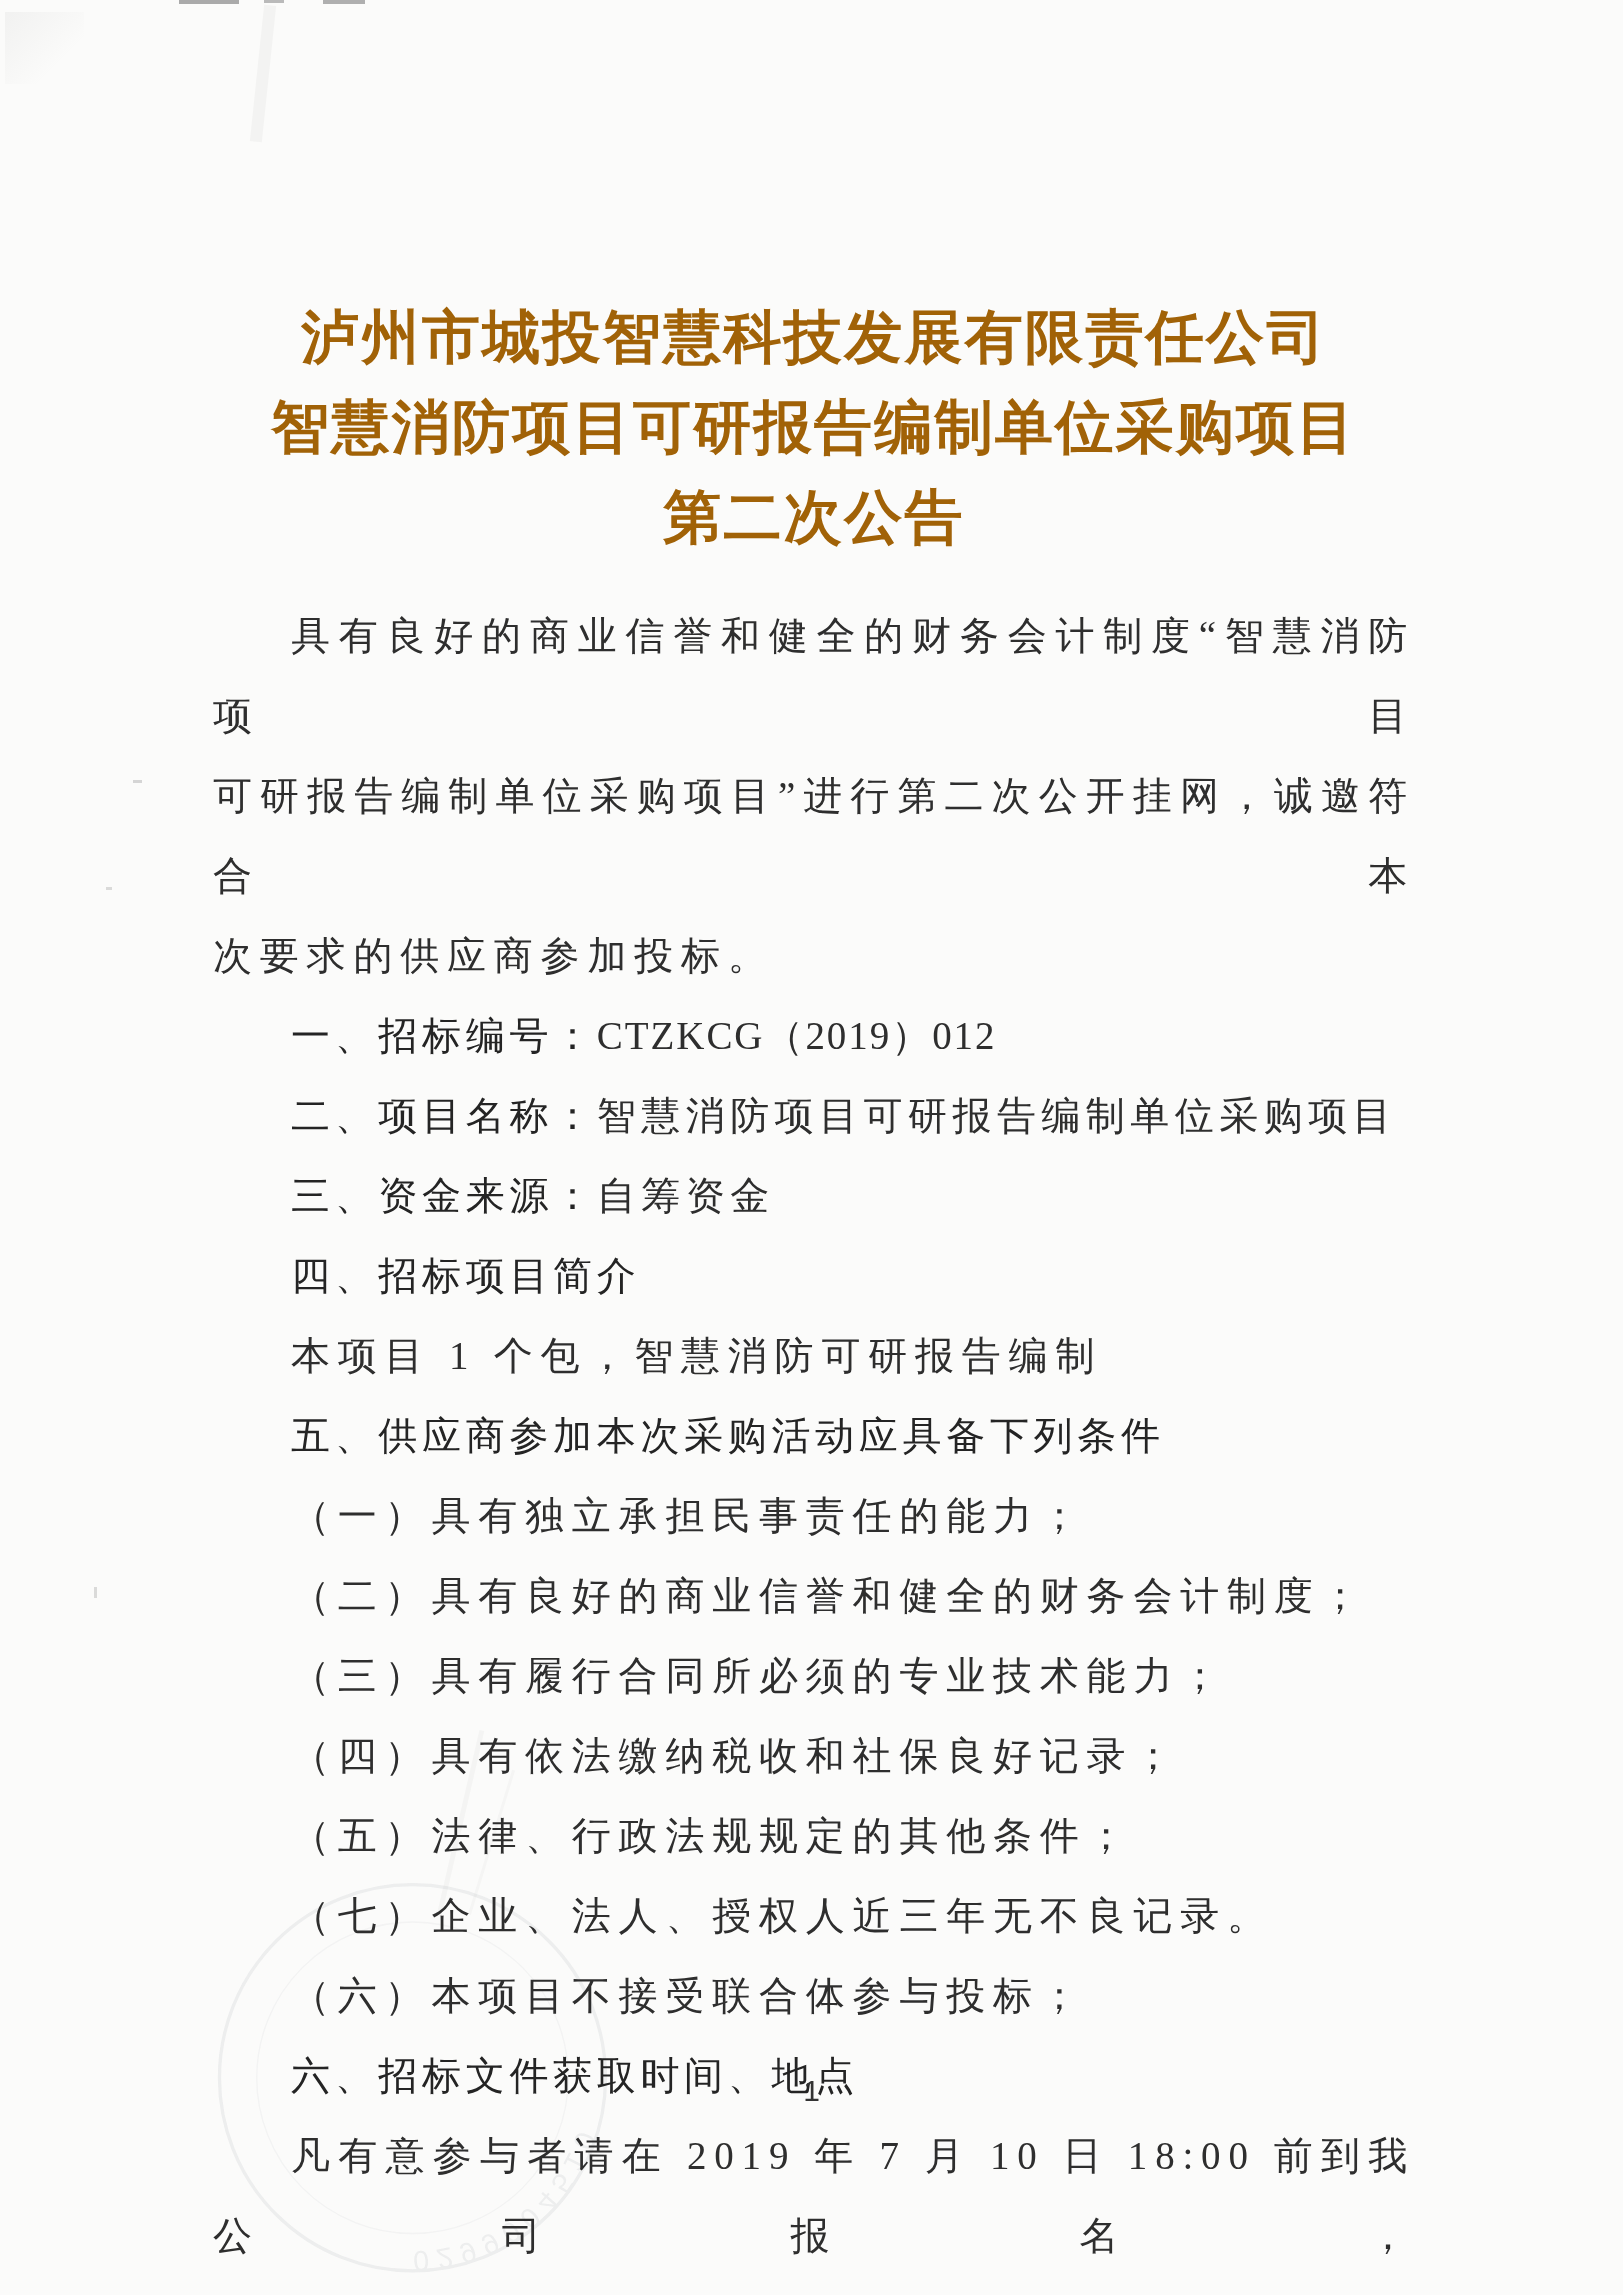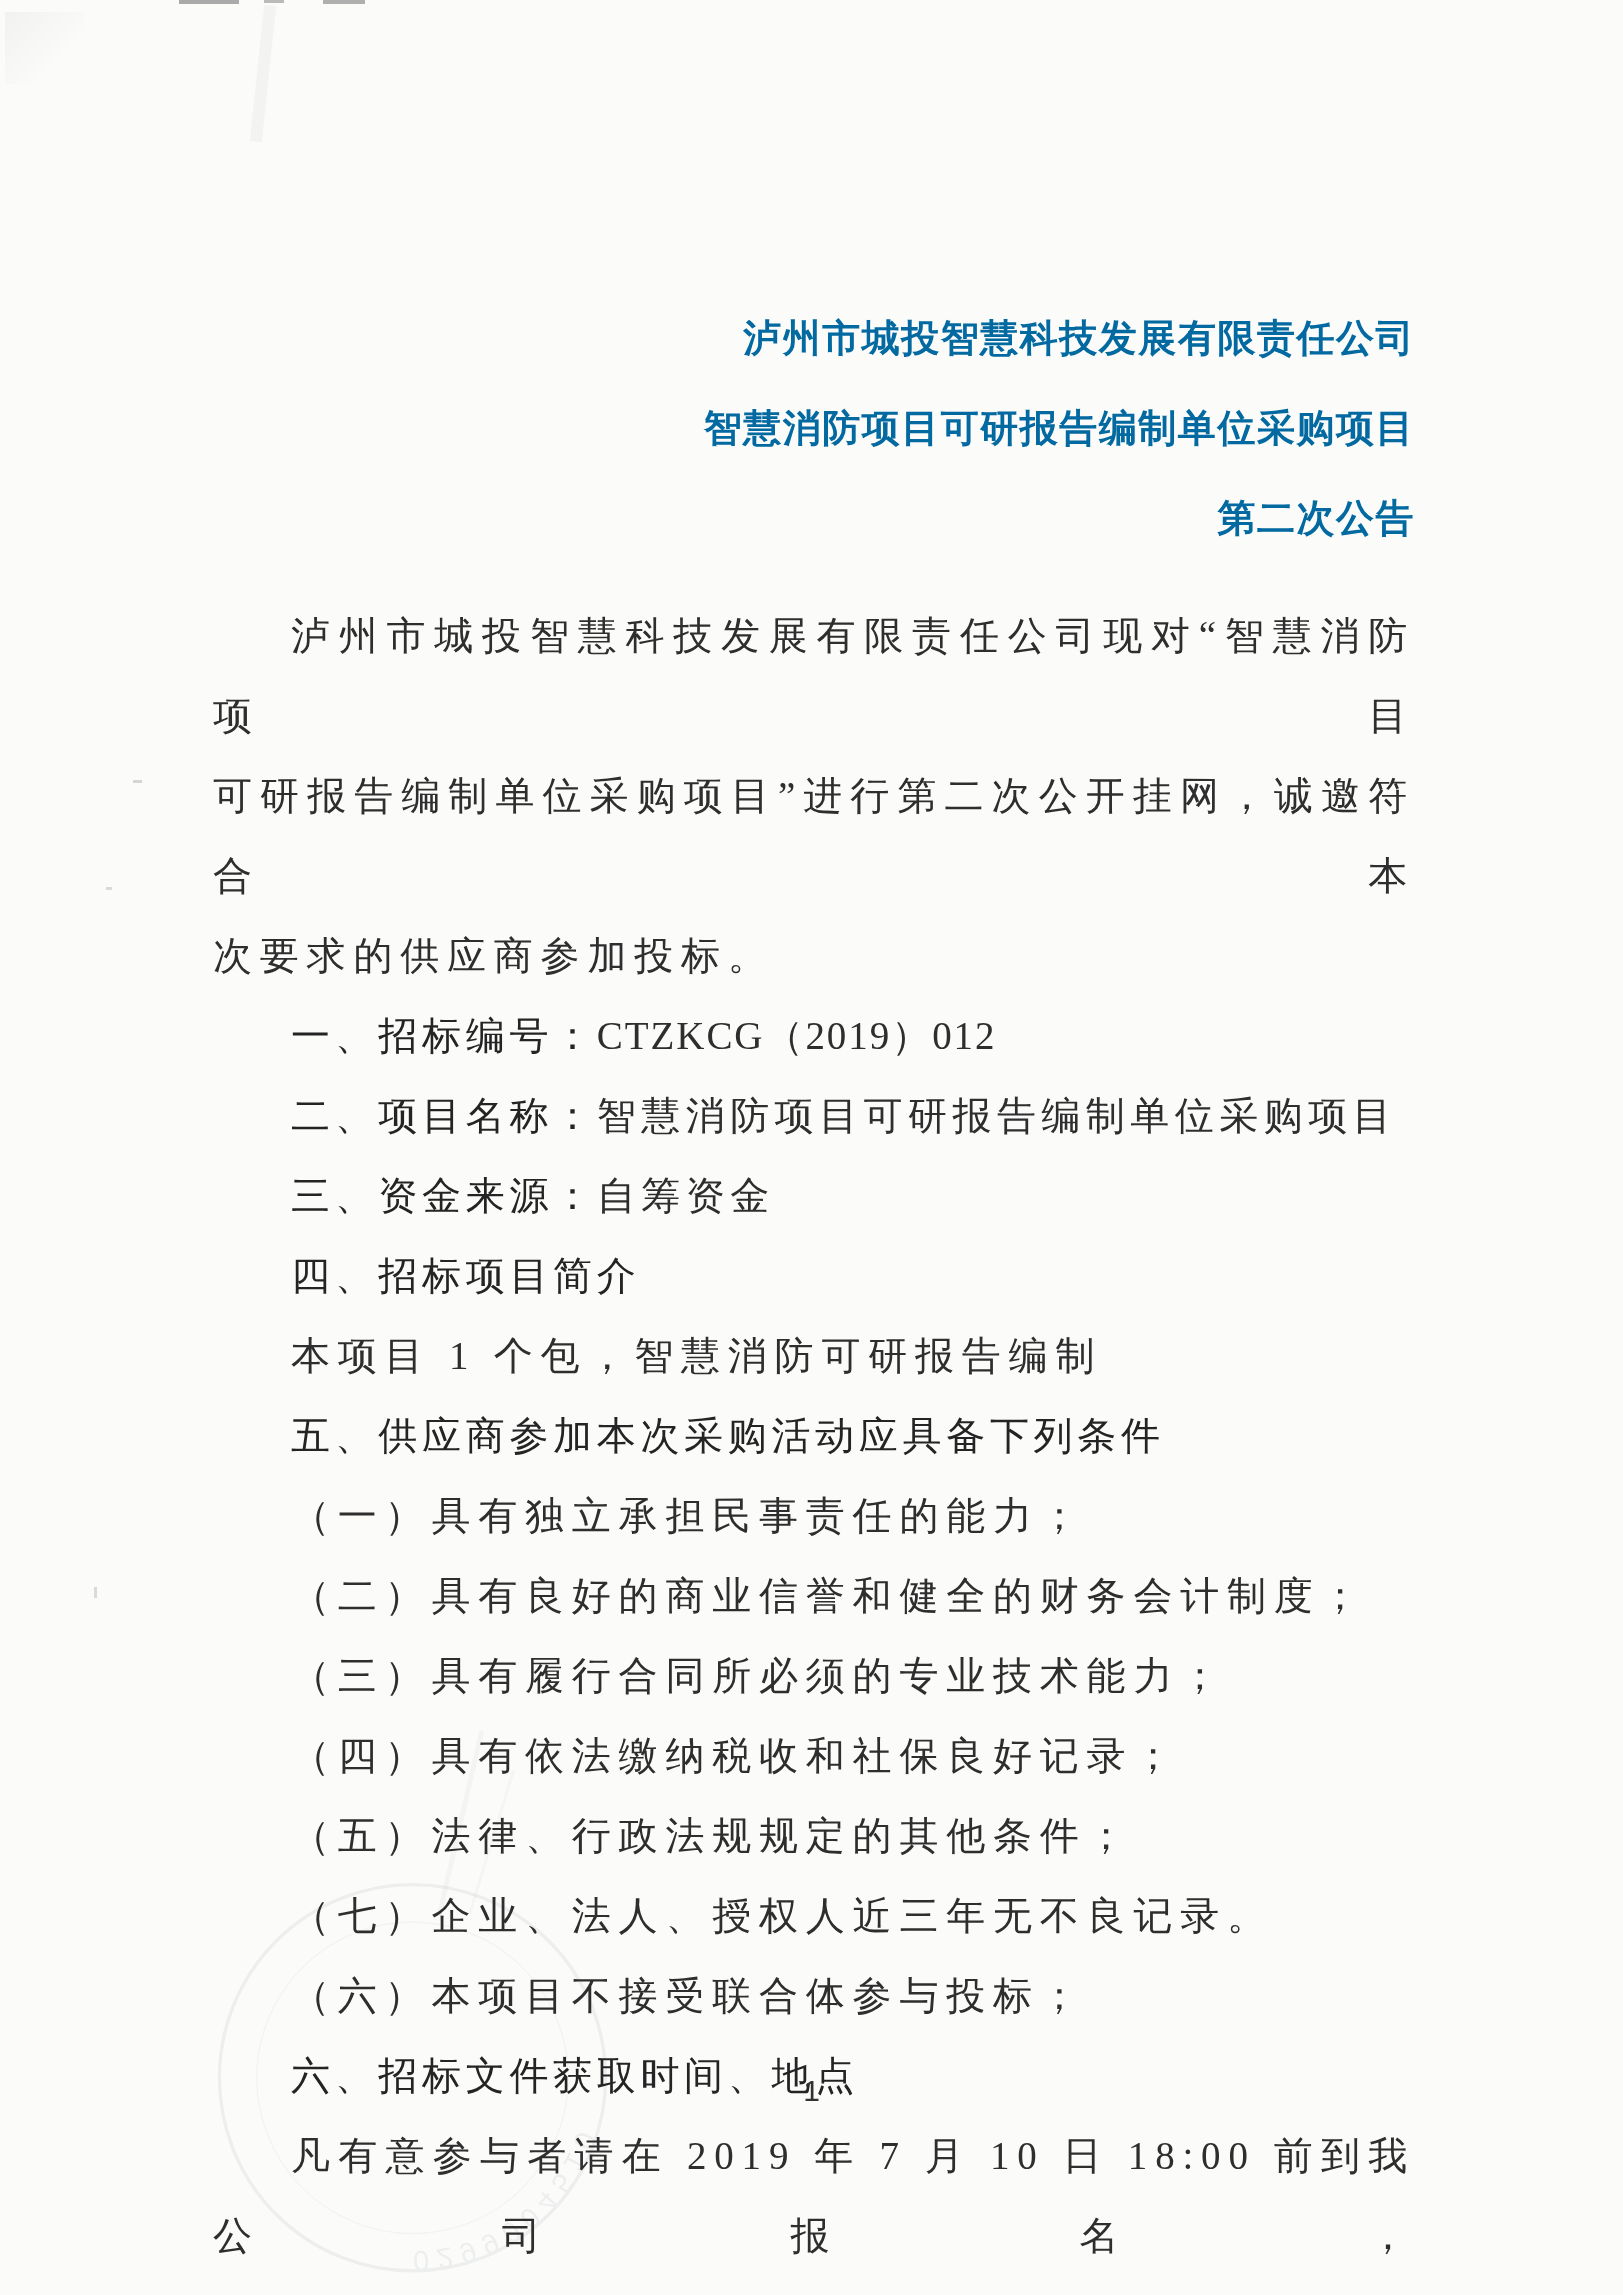--- a/index.html
+++ b/index.html
@@ -6,23 +6,23 @@
   body{
     width:1623px;height:2295px;position:relative;
     background:#fbfbfa;
     font-family:"Liberation Serif", serif;
     color:#2b2b2b;
     overflow:hidden;
   }
   .page{position:absolute;inset:0;}
   
   .doc{position:absolute;left:213px;right:208px;top:293px;}
-  .title{margin:0 0 33px 0;text-align:right;font-weight:700;
-    font-family:"Liberation Serif", serif;color:#0369a1;
-    font-size:38px;line-height:90px;letter-spacing:0.04em;}
+  .title{margin:0 0 33px 0;text-align:center;font-weight:700;
+    font-family:"Liberation Serif", serif;color:#a16207;
+    font-size:58px;line-height:90px;letter-spacing:0.04em;}
   .body-text{font-size:39px;line-height:80px;letter-spacing:0.20em;color:#2e2e2e;}
   .body-text p{margin:0;}
   .jline{text-align:justify;text-align-last:justify;}
   .indent{text-indent:2em;}
   .ind2{margin-left:2em !important;}
   .hd{font-family:"Liberation Sans", sans-serif;font-weight:400;color:#242424;letter-spacing:0.12em;}
   .val{letter-spacing:0.14em;}
   .latin{letter-spacing:0.05em;}
   
   .pageno{position:absolute;left:0;right:0;top:2074px;text-align:center;
@@ -75,21 +75,21 @@
   <div class="doc">
 
     <h1 class="title">
       <div>泸州市城投智慧科技发展有限责任公司</div>
       <div>智慧消防项目可研报告编制单位采购项目</div>
       <div>第二次公告</div>
     </h1>
 
     <div class="body-text">
 
-      <p class="jline indent">泸州市城投智慧科技发展有限责任公司现对“智慧消防项目</p>
+      <p class="jline indent">具有良好的商业信誉和健全的财务会计制度“智慧消防项目</p>
       <p class="jline">可研报告编制单位采购项目”进行第二次公开挂网，诚邀符合本</p>
       <p>次要求的供应商参加投标。</p>
 
       <p class="ind2"><span class="hd">一、招标编号：</span><span class="val latin">CTZKCG（2019）012</span></p>
 
       <p class="ind2"><span class="hd">二、项目名称：</span><span class="val">智慧消防项目可研报告编制单位采购项目</span></p>
 
       <p class="ind2"><span class="hd">三、资金来源：</span><span class="val">自筹资金</span></p>
 
       <p class="ind2"><span class="hd">四、招标项目简介</span></p>

